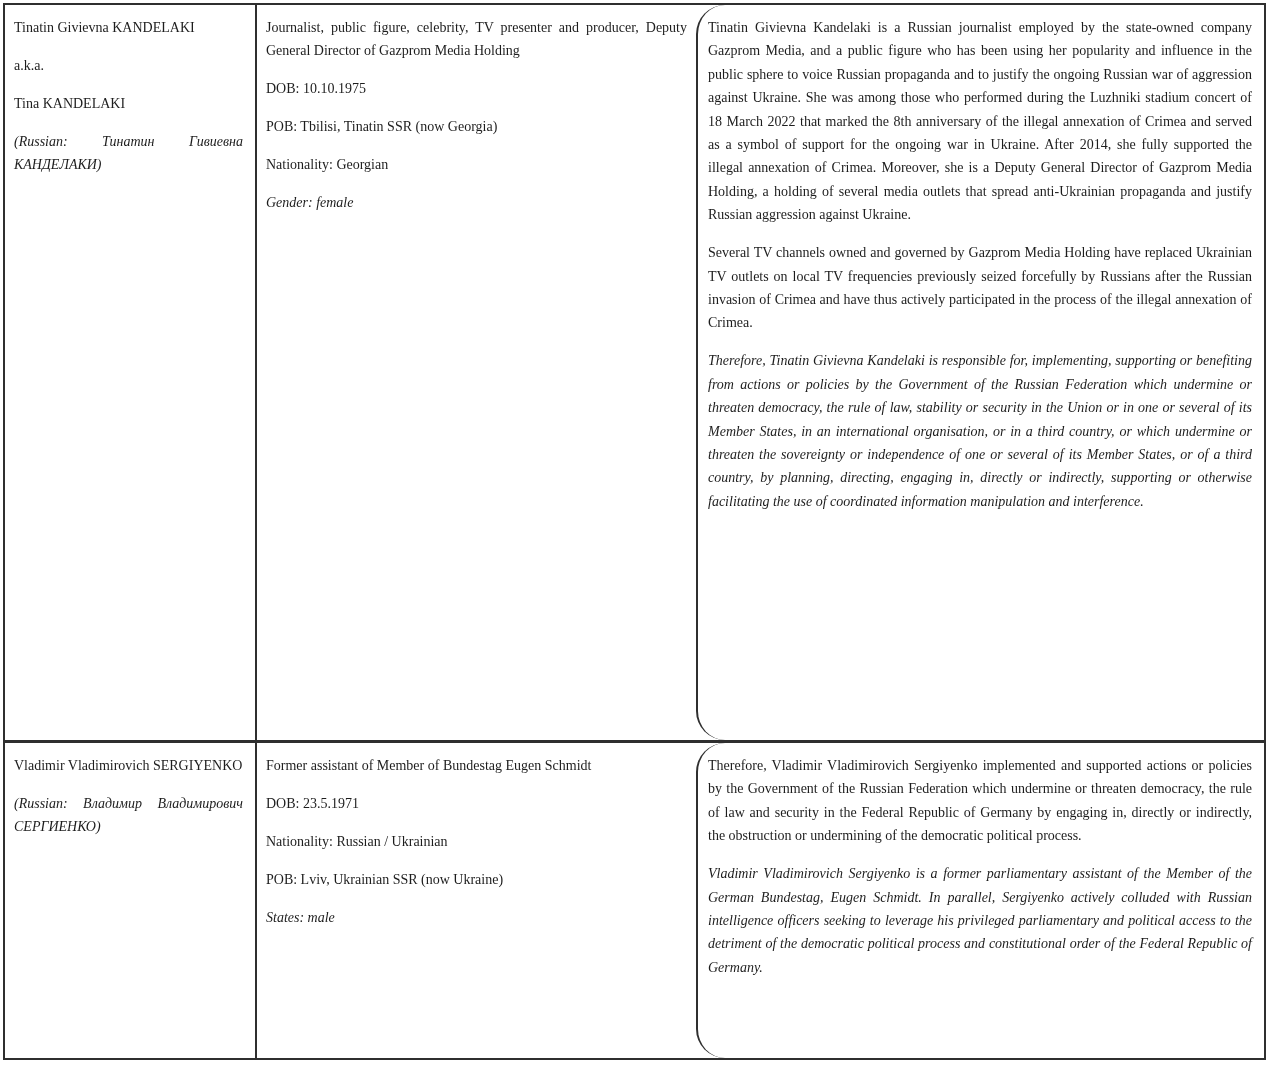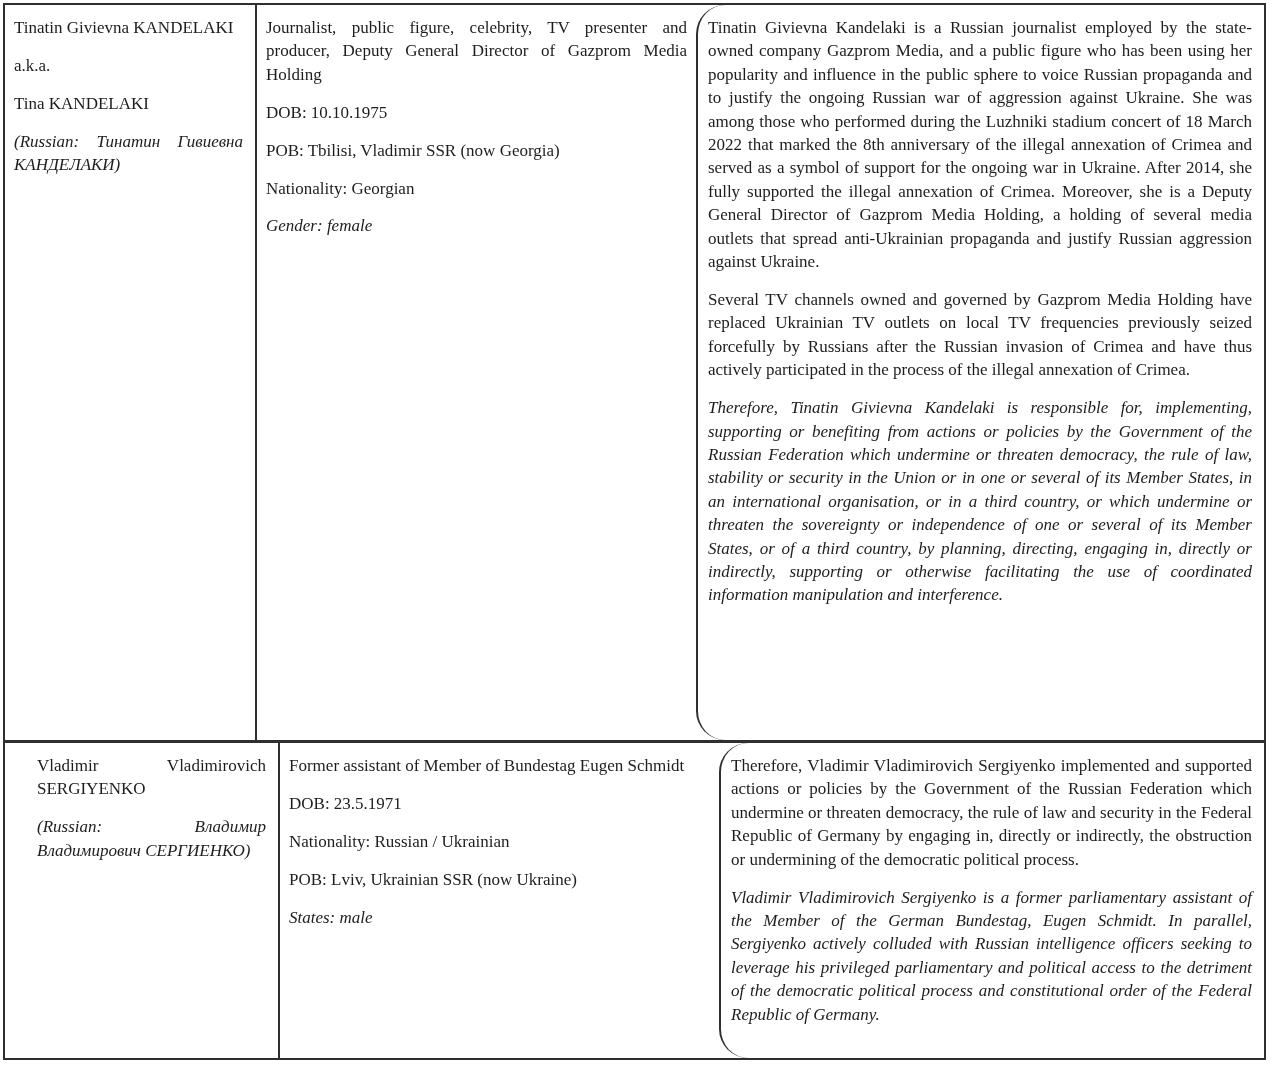--- a/index.html
+++ b/index.html
@@ -32,24 +32,24 @@
     background: var(--bg);
   }
   .row {
     display: grid;
     grid-template-columns: 250px 441px 1fr;
   }
   .row + .row {
     border-top: 3px solid var(--border);
   }
   .row:first-child { min-height: 735px; }
-  .row:last-child { flex: 1 1 auto; padding-left: 23px; }
+  .row:last-child { flex: 1 1 auto; }
   .cell {
     padding: 11px 9px 10px 9px;
-    font-size: 17px;
+    font-size: 14px;
     line-height: 23.4px;
     text-align: justify;
     text-align-last: left;
     overflow: hidden;
   }
   .cell + .cell {
     border-left: 2px solid var(--border);
   }
   .cell p {
     margin: 0 0 14.5px 0;
@@ -65,21 +65,21 @@
   <div class="row">
     <div class="cell name-cell">
         <p>Tinatin Givievna KANDELAKI</p>
         <p>a.k.a.</p>
         <p>Tina KANDELAKI</p>
         <p>(Russian: Тинатин Гивиевна КАНДЕЛАКИ)</p>
       </div>
     <div class="cell identifying-cell">
         <p>Journalist, public figure, celebrity, TV presenter and producer, Deputy General Director of Gazprom Media Holding</p>
         <p>DOB: 10.10.1975</p>
-        <p>POB: Tbilisi, Vladimir SSR (now Georgia)</p>
+        <p>POB: Tbilisi, Tinatin SSR (now Georgia)</p>
         <p>Nationality: Georgian</p>
         <p>Gender: female</p>
       </div>
     <div class="cell reasons-cell">
         <p>Tinatin Givievna Kandelaki is a Russian journalist employed by the state-owned company Gazprom Media, and a public figure who has been using her popularity and influence in the public sphere to voice Russian propaganda and to justify the ongoing Russian war of aggression against Ukraine. She was among those who performed during the Luzhniki stadium concert of 18 March 2022 that marked the 8th anniversary of the illegal annexation of Crimea and served as a symbol of support for the ongoing war in Ukraine. After 2014, she fully supported the illegal annexation of Crimea. Moreover, she is a Deputy General Director of Gazprom Media Holding, a holding of several media outlets that spread anti-Ukrainian propaganda and justify Russian aggression against Ukraine.</p>
         <p>Several TV channels owned and governed by Gazprom Media Holding have replaced Ukrainian TV outlets on local TV frequencies previously seized forcefully by Russians after the Russian invasion of Crimea and have thus actively participated in the process of the illegal annexation of Crimea.</p>
         <p>Therefore, Tinatin Givievna Kandelaki is responsible for, implementing, supporting or benefiting from actions or policies by the Government of the Russian Federation which undermine or threaten democracy, the rule of law, stability or security in the Union or in one or several of its Member States, in an international organisation, or in a third country, or which undermine or threaten the sovereignty or independence of one or several of its Member States, or of a third country, by planning, directing, engaging in, directly or indirectly, supporting or otherwise facilitating the use of coordinated information manipulation and interference.</p>
       </div>
   </div>
 

